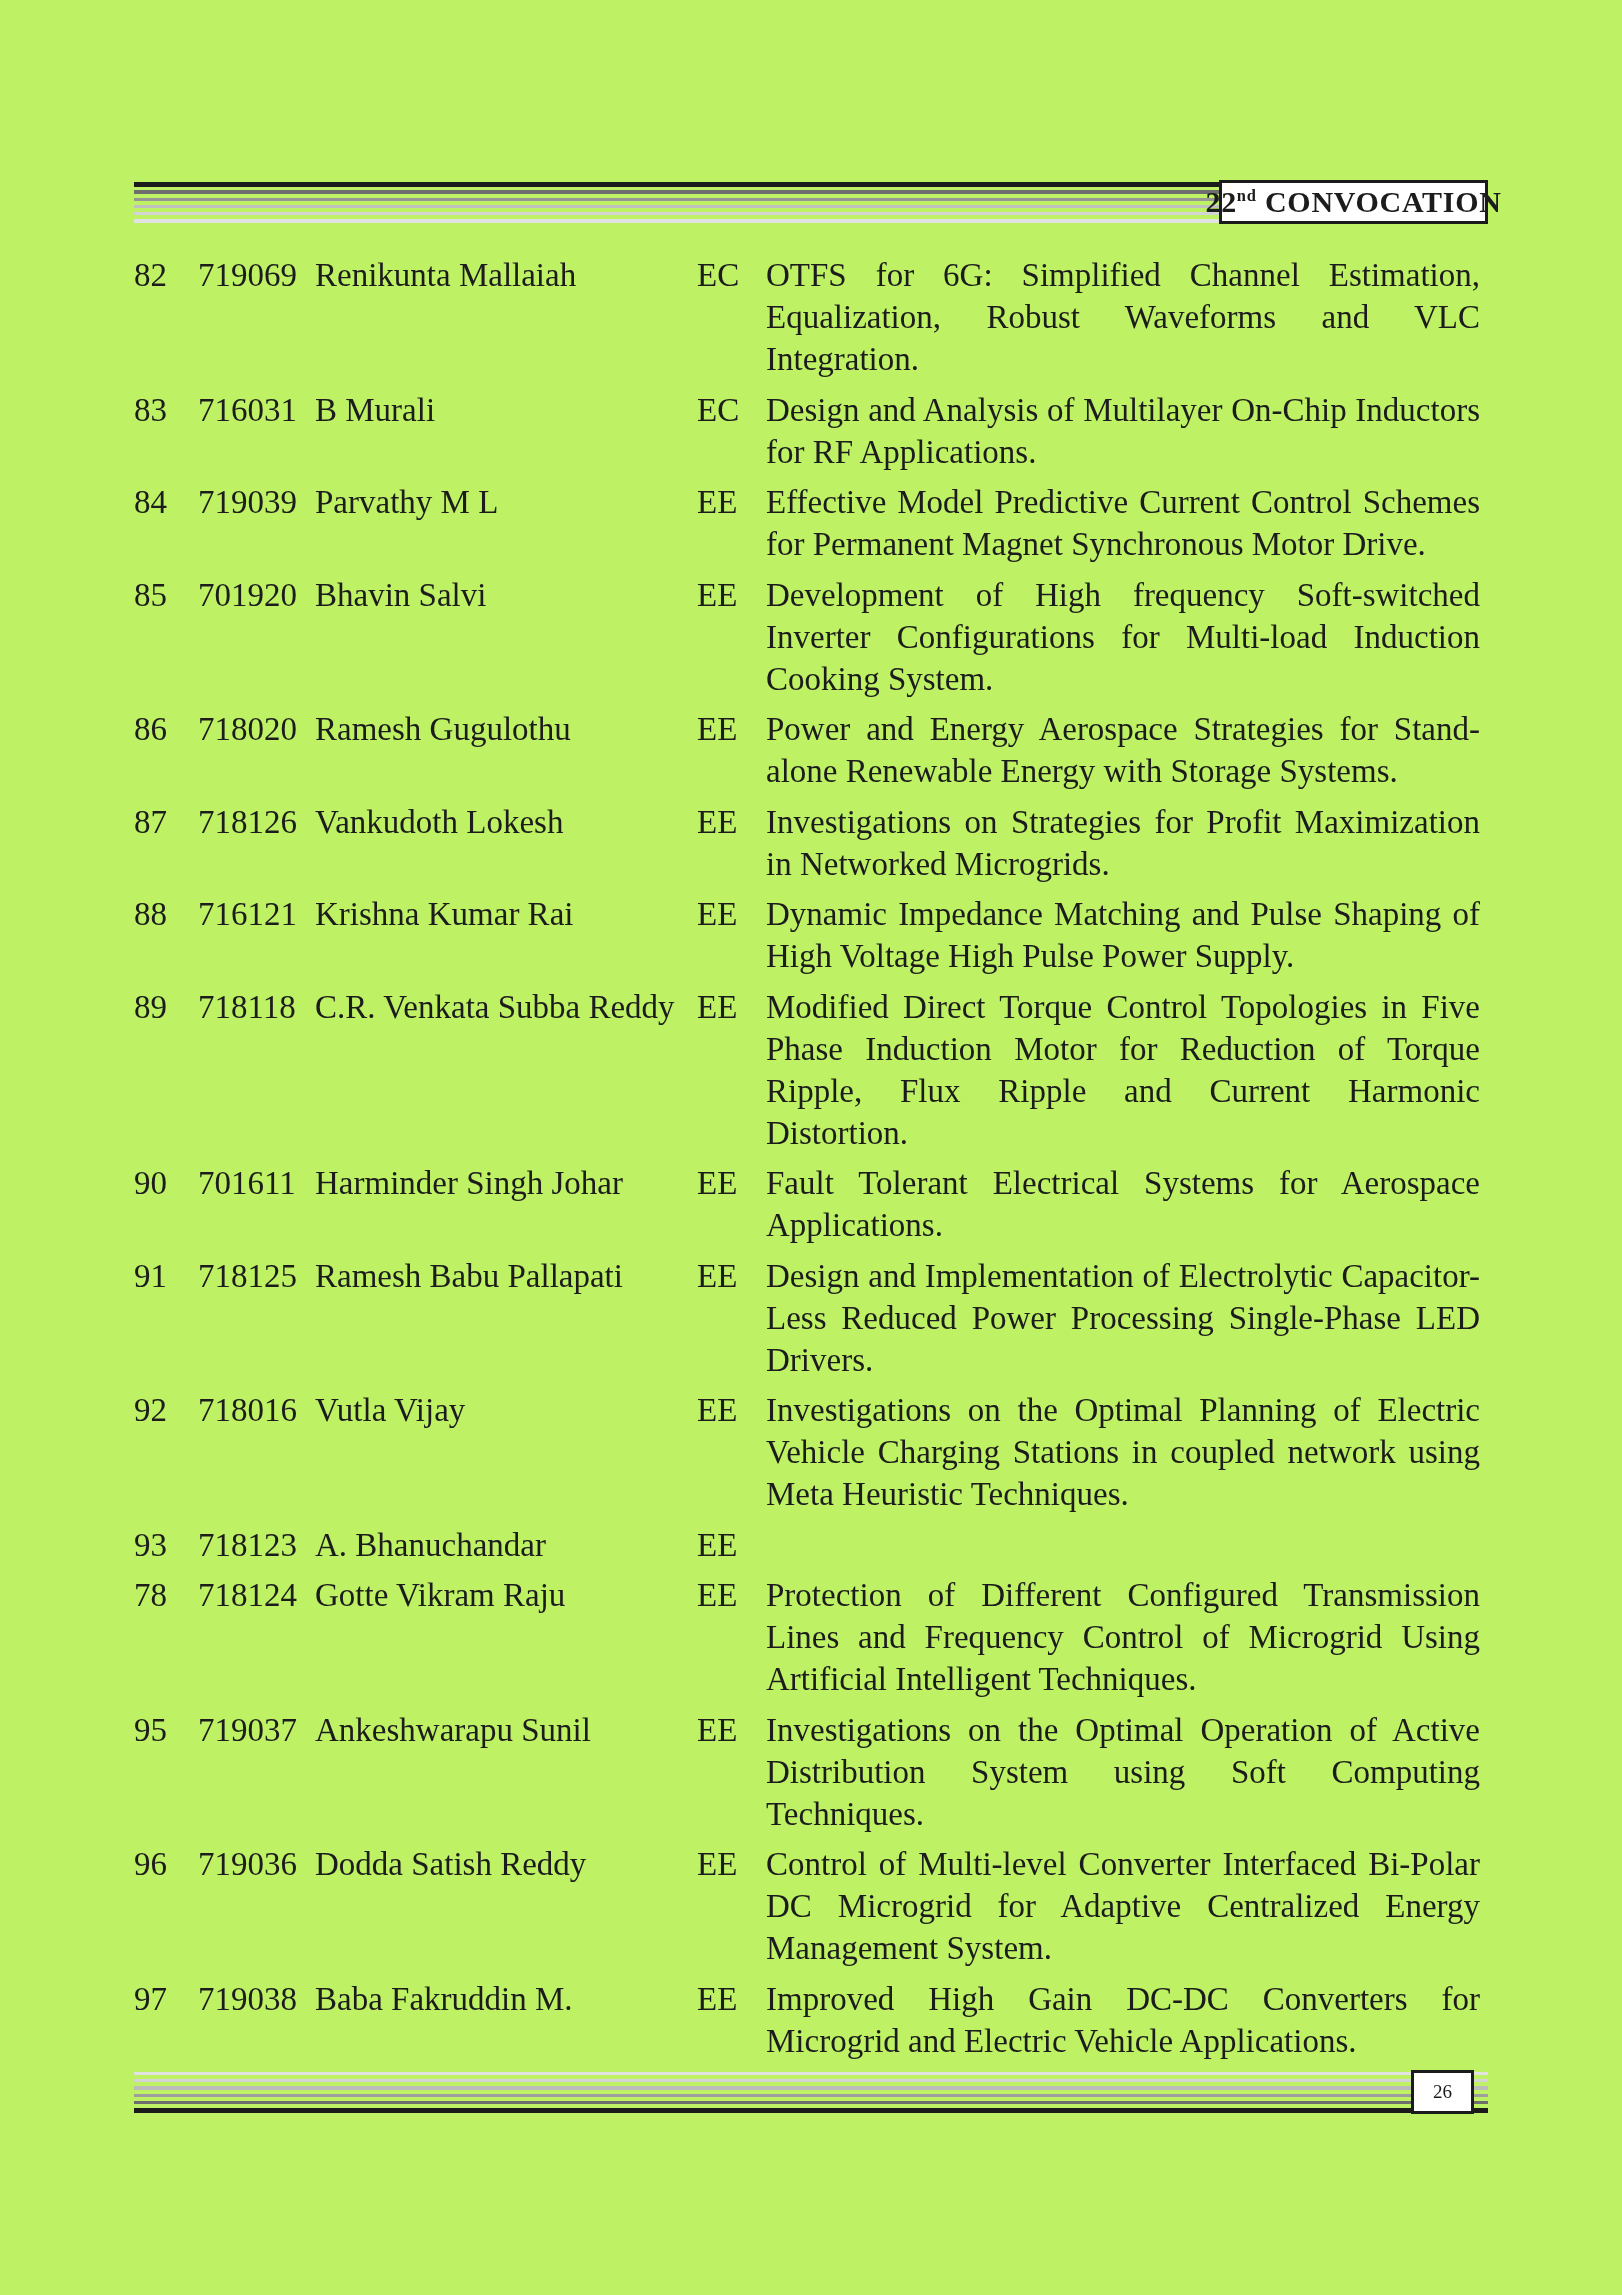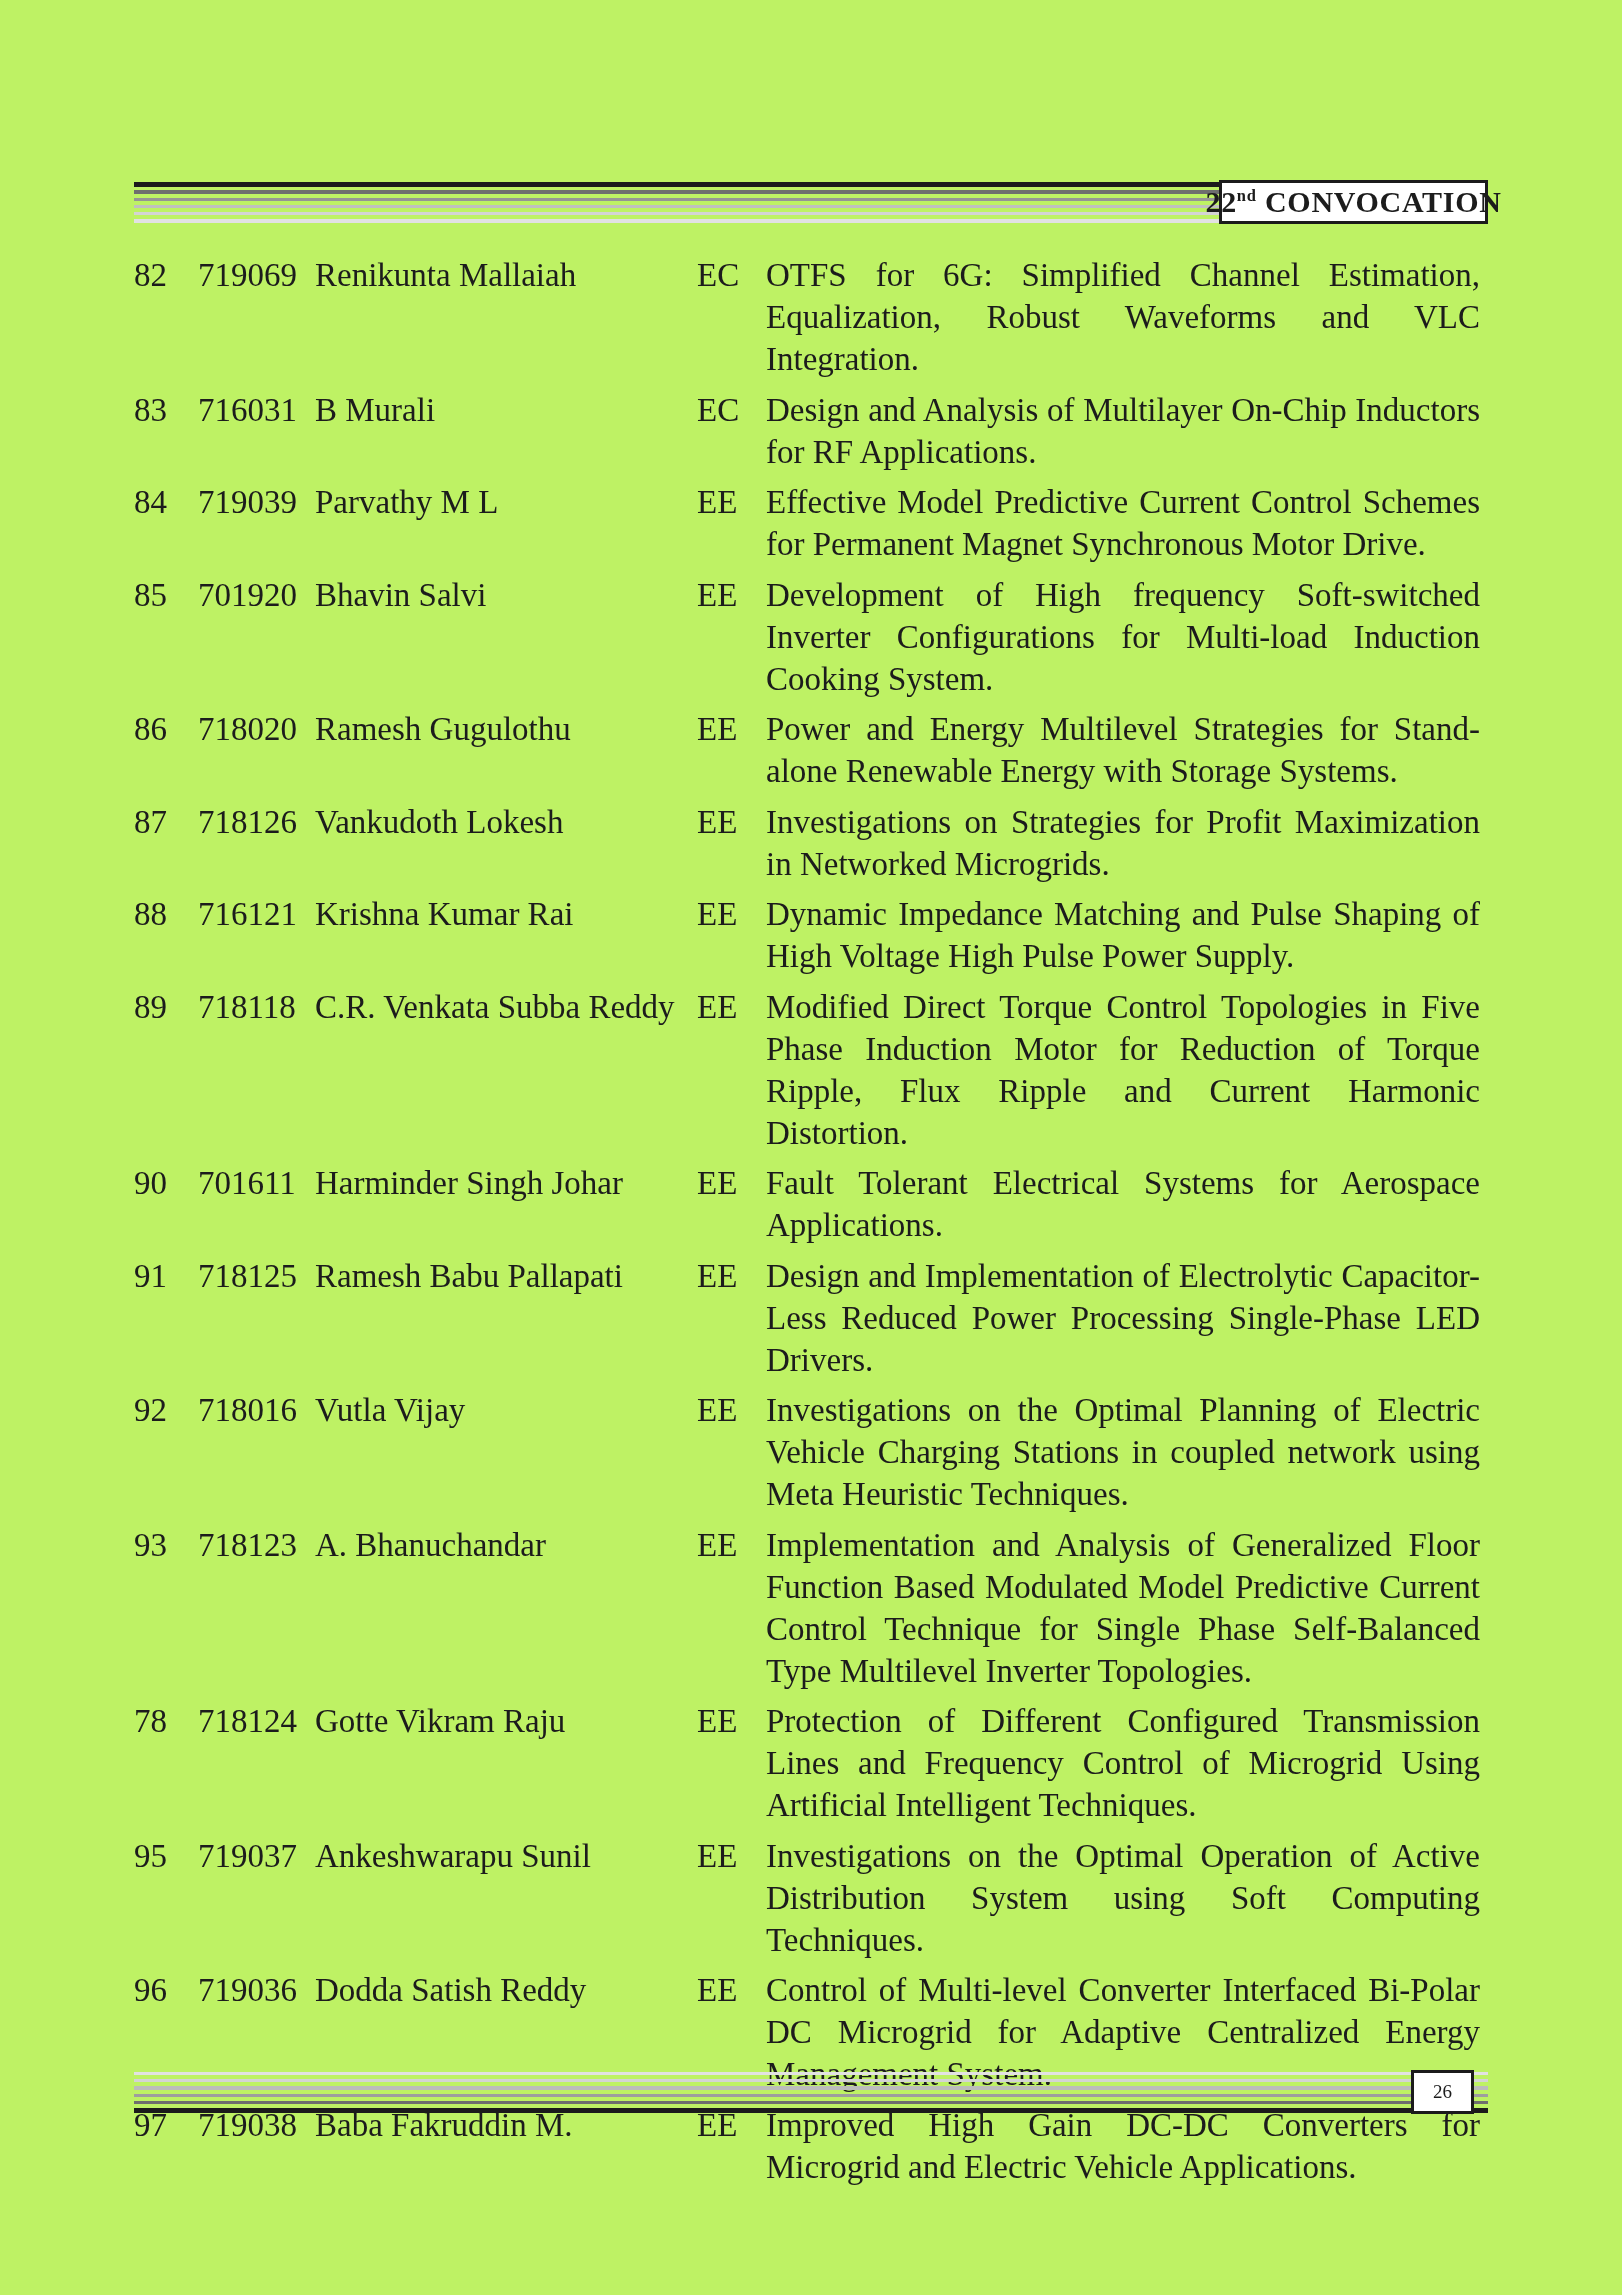--- a/index.html
+++ b/index.html
@@ -147,21 +147,21 @@
       <span class="c name">Bhavin Salvi</span>
       <span class="c dept">EE</span>
       <span class="c title">Development of High frequency Soft-switched Inverter Configurations for Multi-load Induction Cooking System.</span>
     </div>
 
     <div class="row">
       <span class="c sno">86</span>
       <span class="c roll">718020</span>
       <span class="c name">Ramesh Gugulothu</span>
       <span class="c dept">EE</span>
-      <span class="c title">Power and Energy Multilevel Strategies for Stand-alone Renewable Energy with Storage Systems.</span>
+      <span class="c title">Power and Energy Aerospace Strategies for Stand-alone Renewable Energy with Storage Systems.</span>
     </div>
 
     <div class="row">
       <span class="c sno">87</span>
       <span class="c roll">718126</span>
       <span class="c name">Vankudoth Lokesh</span>
       <span class="c dept">EE</span>
       <span class="c title">Investigations on Strategies for Profit Maximization in Networked Microgrids.</span>
     </div>
 
@@ -203,21 +203,20 @@
       <span class="c name">Vutla Vijay</span>
       <span class="c dept">EE</span>
       <span class="c title">Investigations on the Optimal Planning of Electric Vehicle Charging Stations in coupled network using Meta Heuristic Techniques.</span>
     </div>
 
     <div class="row">
       <span class="c sno">93</span>
       <span class="c roll">718123</span>
       <span class="c name">A. Bhanuchandar</span>
       <span class="c dept">EE</span>
-      <span class="c title">Implementation and Analysis of Generalized Floor Function Based Modulated Model Predictive Current Control Technique for Single Phase Self-Balanced Type Multilevel Inverter Topologies.</span>
     </div>
 
     <div class="row">
       <span class="c sno">78</span>
       <span class="c roll">718124</span>
       <span class="c name">Gotte Vikram Raju</span>
       <span class="c dept">EE</span>
       <span class="c title">Protection of Different Configured Transmission Lines and Frequency Control of Microgrid Using Artificial Intelligent Techniques.</span>
     </div>
 

